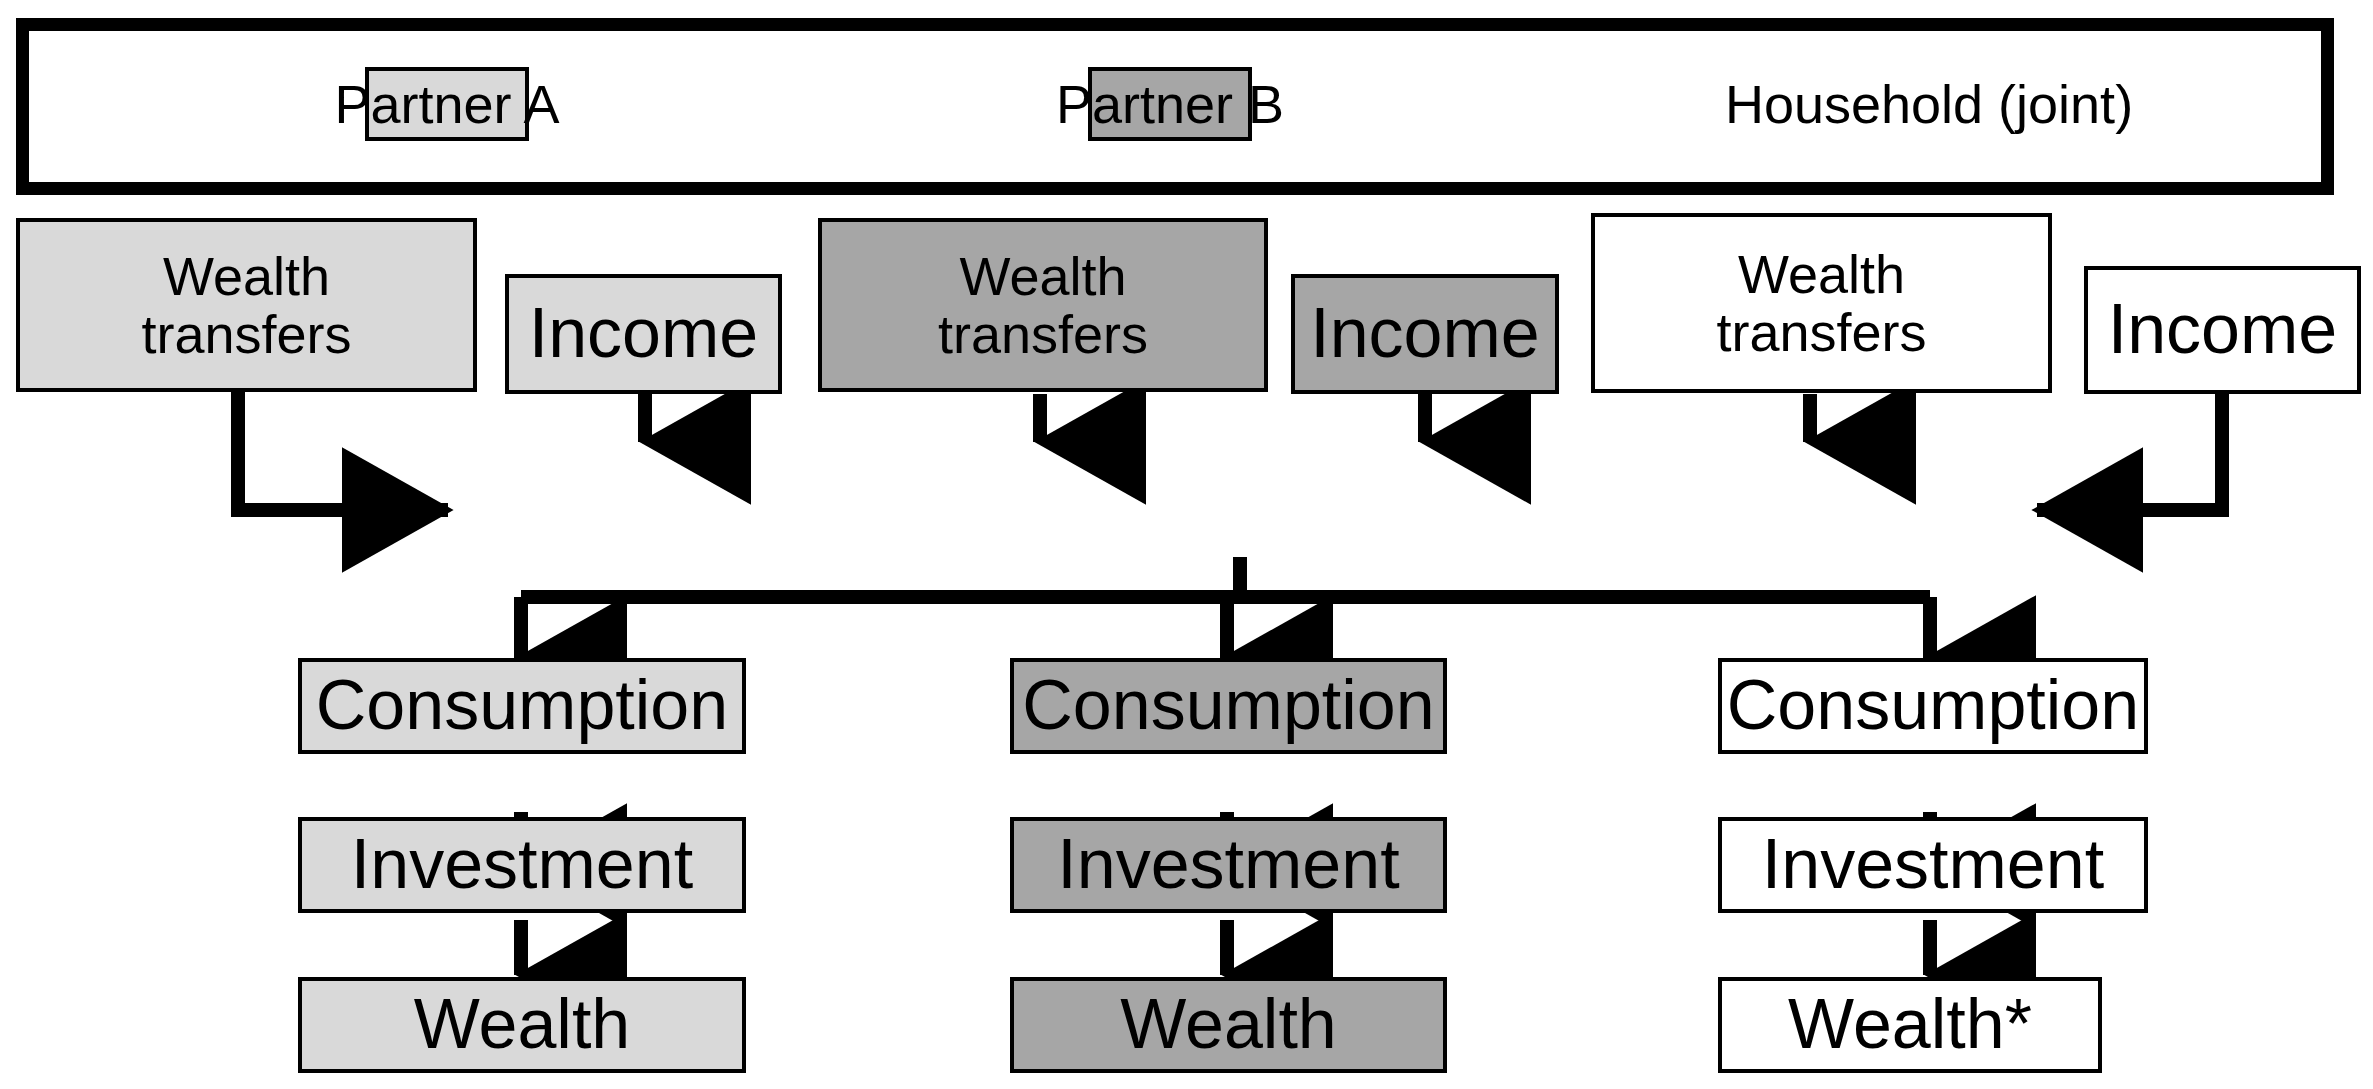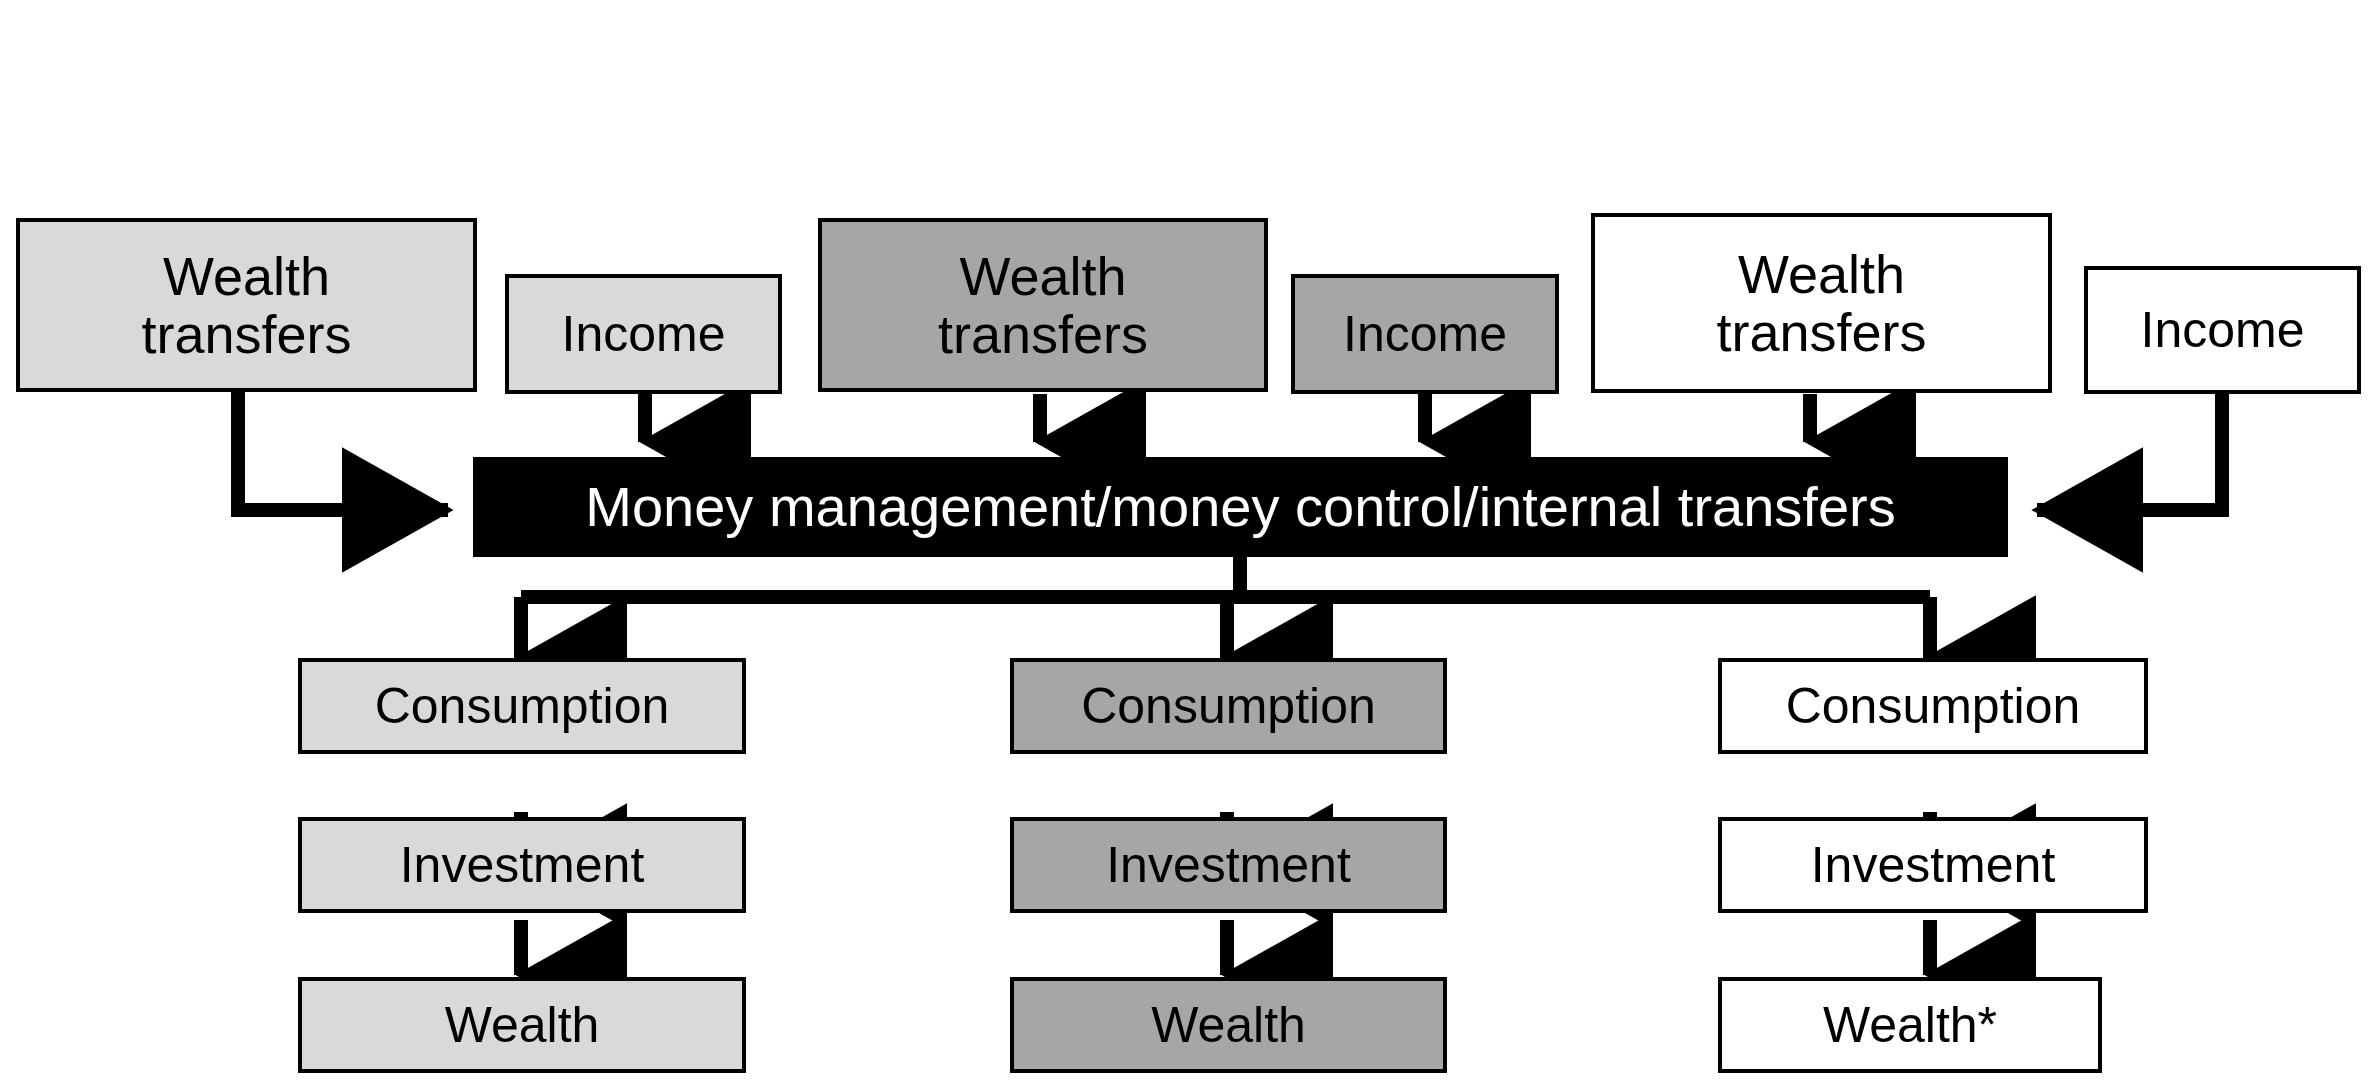--- a/index.html
+++ b/index.html
@@ -60,21 +60,21 @@
 
   
   .node {
     position: absolute;
     box-sizing: border-box;
     border: 4px solid #000000;
     display: flex;
     align-items: center;
     justify-content: center;
     text-align: center;
-    font-size: 50px;
+    font-size: 70px;
     line-height: 1.08;
     color: #000000;
   }
   .node.tall { font-size: 54px; }
 
   .fill-lightgray { background: #d9d9d9; }
   .fill-darkgray  { background: #a6a6a6; }
   .fill-white     { background: #ffffff; }
 
   
@@ -135,37 +135,41 @@
     <path d="M 521 812 L 521 866" fill="none" stroke="#000000" stroke-width="14" marker-end="url(#arrow-down)"></path>
     <path d="M 521 920 L 521 975" fill="none" stroke="#000000" stroke-width="14" marker-end="url(#arrow-down)"></path>
 
     <path d="M 1227 812 L 1227 866" fill="none" stroke="#000000" stroke-width="14" marker-end="url(#arrow-down)"></path>
     <path d="M 1227 920 L 1227 975" fill="none" stroke="#000000" stroke-width="14" marker-end="url(#arrow-down)"></path>
 
     <path d="M 1930 812 L 1930 866" fill="none" stroke="#000000" stroke-width="14" marker-end="url(#arrow-down)"></path>
     <path d="M 1930 920 L 1930 975" fill="none" stroke="#000000" stroke-width="14" marker-end="url(#arrow-down)"></path>
   </svg>
 
+  <div class="header-band">
+    <div class="hdr-box fill-lightgray" style="left:336px; top:36px; width:164px; height:74px;">Partner A</div>
+    <div class="hdr-box fill-darkgray" style="left:1059px; top:36px; width:164px; height:74px;">Partner B</div>
+    <div class="hdr-plain" style="left:1730px; top:36px; width:340px; height:74px;">Household (joint)</div>
+  </div>
 
   <div class="node tall fill-lightgray" style="left:16px; top:218px; width:461px; height:174px; white-space:pre-line;">Wealth
 transfers</div>
 
   <div class="node fill-lightgray" style="left:505px; top:274px; width:277px; height:120px;">Income</div>
 
   <div class="node tall fill-darkgray" style="left:818px; top:218px; width:450px; height:174px; white-space:pre-line;">Wealth
 transfers</div>
 
   <div class="node fill-darkgray" style="left:1291px; top:274px; width:268px; height:120px;">Income</div>
 
   <div class="node tall fill-white" style="left:1591px; top:213px; width:461px; height:180px; white-space:pre-line;">Wealth
 transfers</div>
 
   <div class="node fill-white" style="left:2084px; top:266px; width:277px; height:128px;">Income</div>
 
-  <div class="hub">Money management/money control/internal transfers</div>
 
   <div class="node fill-lightgray" style="left:298px; top:658px; width:448px; height:96px;">Consumption</div>
   <div class="node fill-lightgray" style="left:298px; top:817px; width:448px; height:96px;">Investment</div>
   <div class="node fill-lightgray" style="left:298px; top:977px; width:448px; height:96px;">Wealth</div>
 
   <div class="node fill-darkgray" style="left:1010px; top:658px; width:437px; height:96px;">Consumption</div>
   <div class="node fill-darkgray" style="left:1010px; top:817px; width:437px; height:96px;">Investment</div>
   <div class="node fill-darkgray" style="left:1010px; top:977px; width:437px; height:96px;">Wealth</div>
 
   <div class="node fill-white" style="left:1718px; top:658px; width:430px; height:96px;">Consumption</div>

